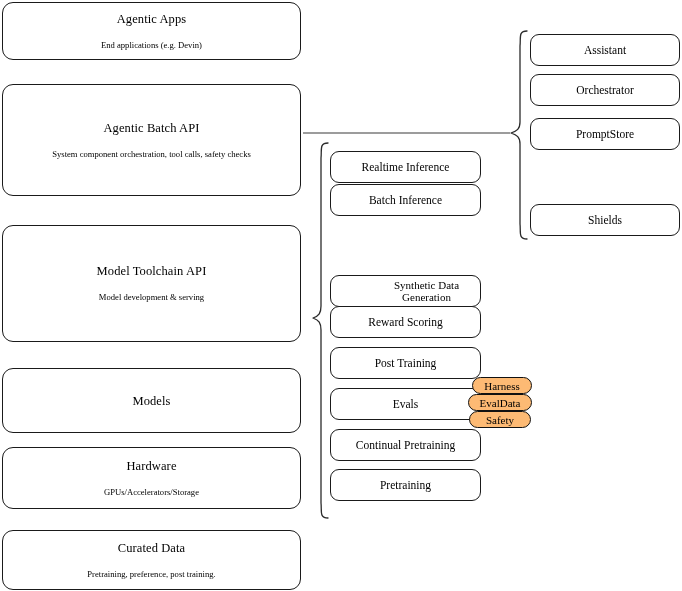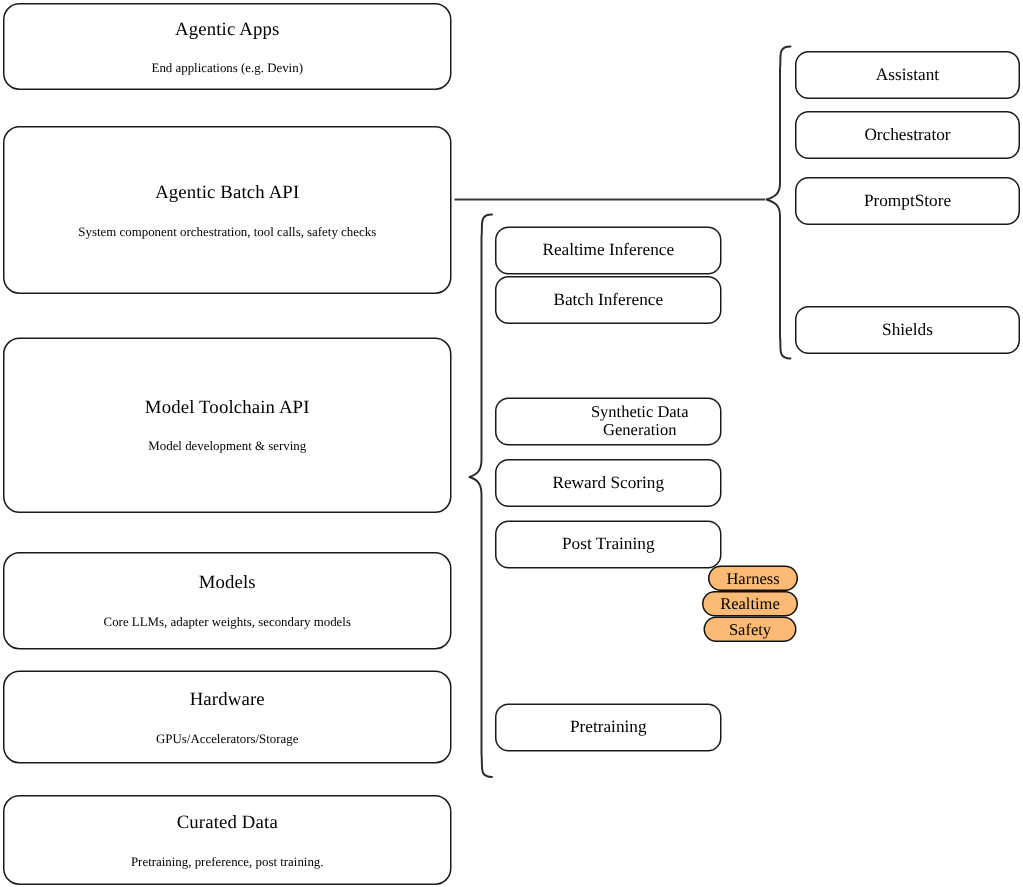--- a/index.html
+++ b/index.html
@@ -163,51 +163,52 @@
     <div class="subtitle">System component orchestration, tool calls, safety checks</div>
   </div>
 
   <div class="box layer-box" style="top:225px; height:117px;">
     <div class="title">Model Toolchain API</div>
     <div class="subtitle">Model development &amp; serving</div>
   </div>
 
   <div class="box layer-box" style="top:368px; height:65px;">
     <div class="title">Models</div>
-    <div class="subtitle">Core LLMs, adapter weights, secondary models</div>
   </div>
 
   <div class="box layer-box" style="top:447px; height:62px;">
     <div class="title">Hardware</div>
     <div class="subtitle">GPUs/Accelerators/Storage</div>
   </div>
 
   <div class="box layer-box" style="top:530px; height:60px;">
     <div class="title">Curated Data</div>
     <div class="subtitle">Pretraining, preference, post training.</div>
   </div>
 
   <div class="pill" style="top:151px;">Realtime Inference</div>
 
   <div class="pill" style="top:184px;">Batch Inference</div>
 
 
-  <div class="pill narrowtext" style="top:265px;padding-left:42px;">Synthetic Data Generation</div>
+  <div class="pill narrowtext" style="top:275px;padding-left:42px;">Synthetic Data Generation</div>
 
   <div class="pill" style="top:347px;">Post Training</div>
 
   <div class="pill" style="top:306px;">Reward Scoring</div>
 
-
+  <div class="pill" style="top:388px;">Evals</div>
+
+  <div class="pill" style="top:429px;">Continual Pretraining</div>
 
   <div class="pill" style="top:469px;">Pretraining</div>
 
   <div class="mini-pill" style="left:472px; top:377px; width:60px; height:17px;">Harness</div>
 
-  <div class="mini-pill" style="left:468px; top:394px; width:64px; height:17px;">Realtime</div>
+  <div class="mini-pill" style="left:468px; top:394px; width:64px; height:17px;">EvalData</div>
 
   <div class="mini-pill" style="left:469px; top:411px; width:62px; height:17px;">Safety</div>
 
   <div class="right-box" style="top:34px;">Assistant</div>
 
   <div class="right-box" style="top:74px;">Orchestrator</div>
 
   <div class="right-box" style="top:118px;">PromptStore</div>
 
 

